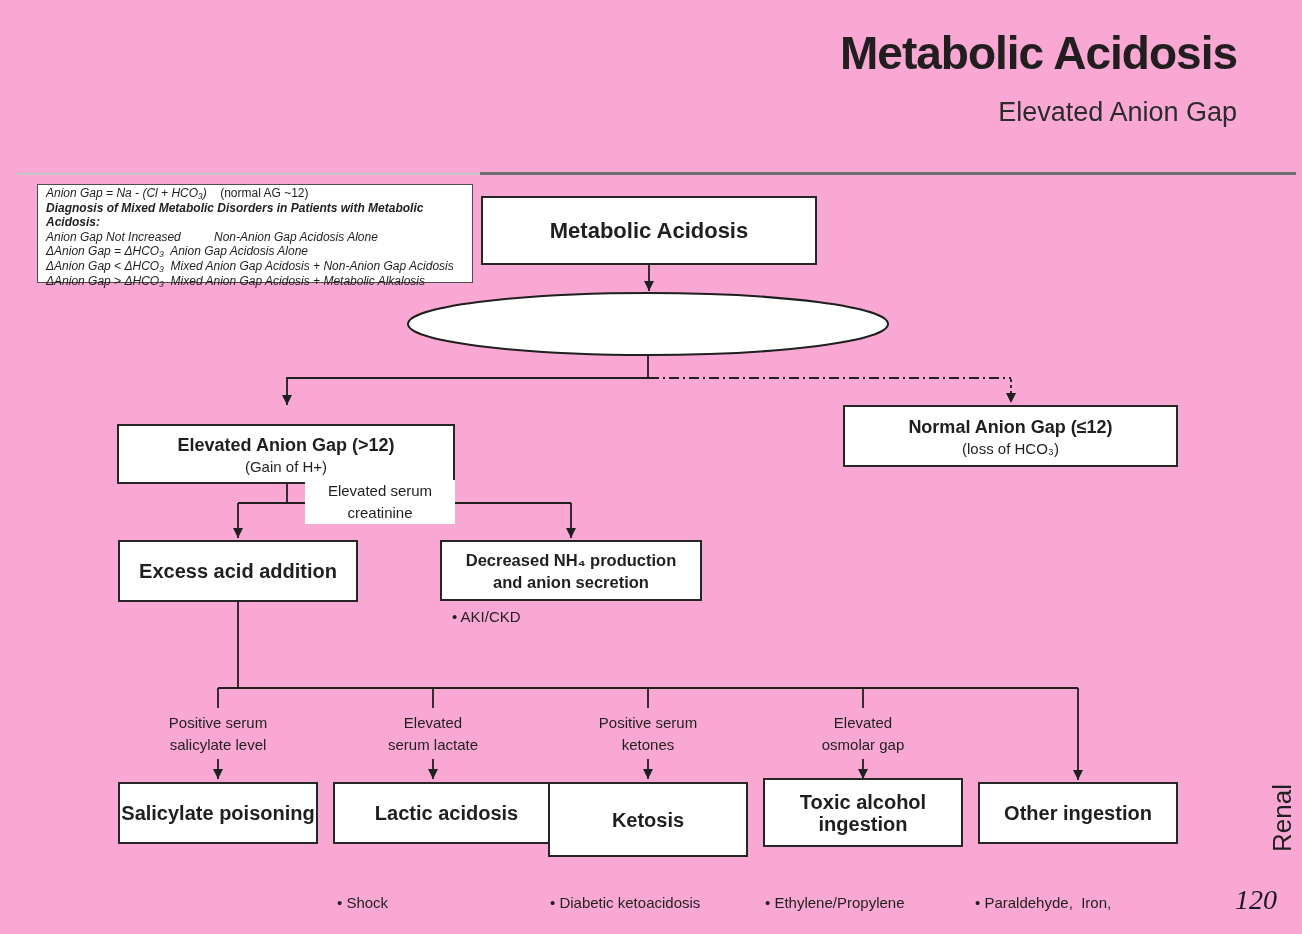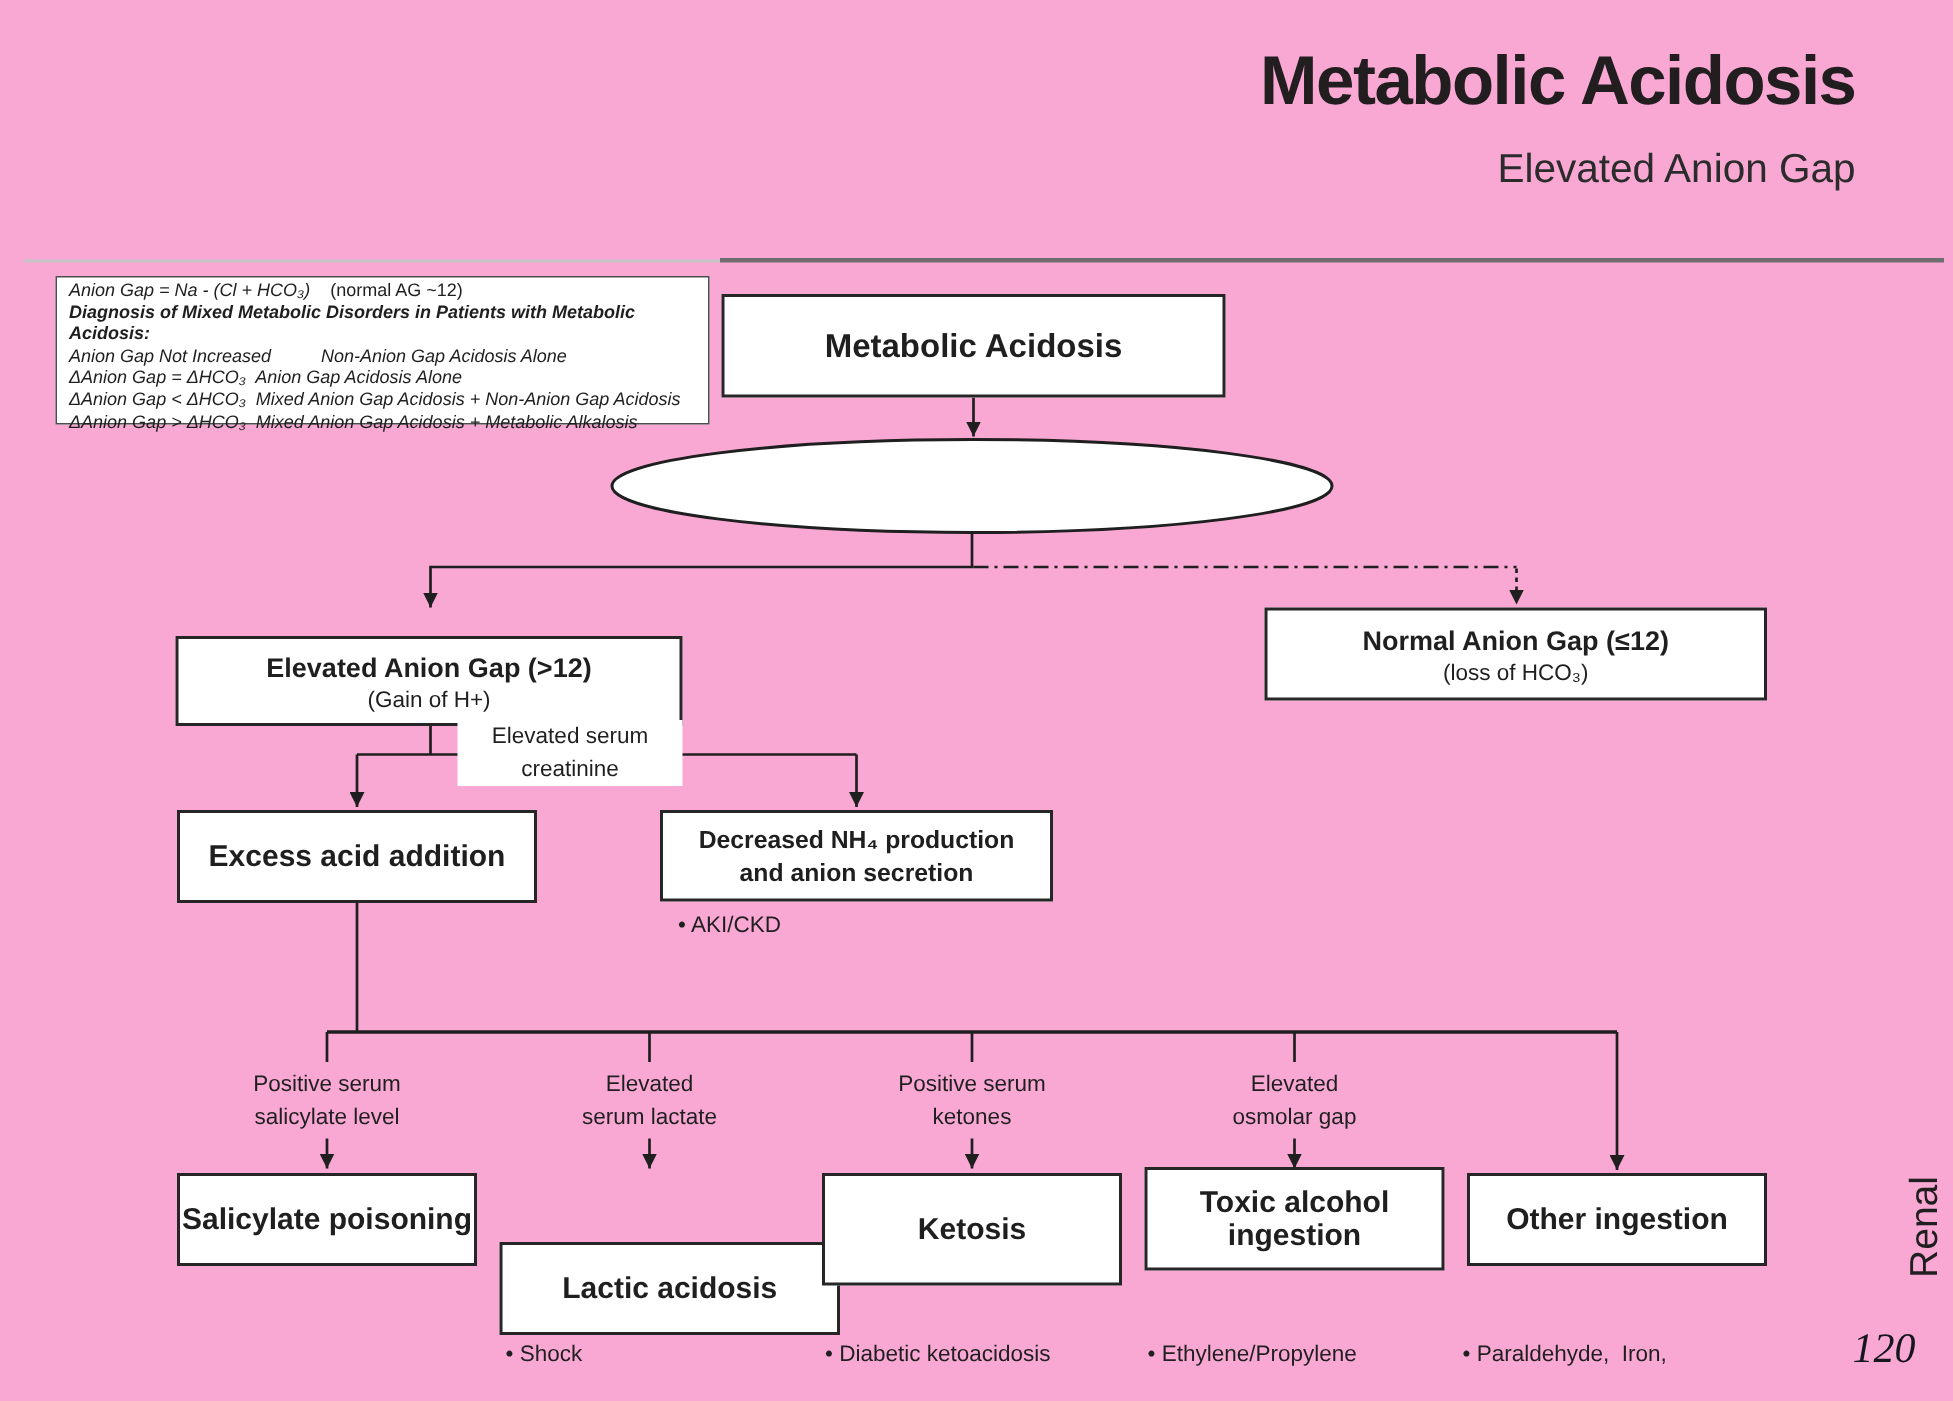--- a/index.html
+++ b/index.html
@@ -142,21 +142,21 @@
     <div>ketones</div>
   </div>
   <div class="flow-label" style="left:783px;top:712px;width:160px;">
     <div>Elevated</div>
     <div>osmolar gap</div>
   </div>
 
   <div class="box" style="left:118px;top:782px;width:200px;height:62px;">
     <div class="t-box">Salicylate poisoning</div>
   </div>
-  <div class="box" style="left:333px;top:782px;width:227px;height:62px;margin-top:46px;">
+  <div class="box" style="left:333px;top:782px;width:227px;height:62px;">
     <div class="t-box">Lactic acidosis</div>
   </div>
   <div class="box" style="left:548px;top:782px;width:200px;height:75px;">
     <div class="t-box">Ketosis</div>
   </div>
   <div class="box" style="left:763px;top:778px;width:200px;height:69px;padding:0 24px;">
     <div class="t-box">Toxic alcohol ingestion</div>
   </div>
   <div class="box" style="left:978px;top:782px;width:200px;height:62px;">
     <div class="t-box">Other ingestion</div>

